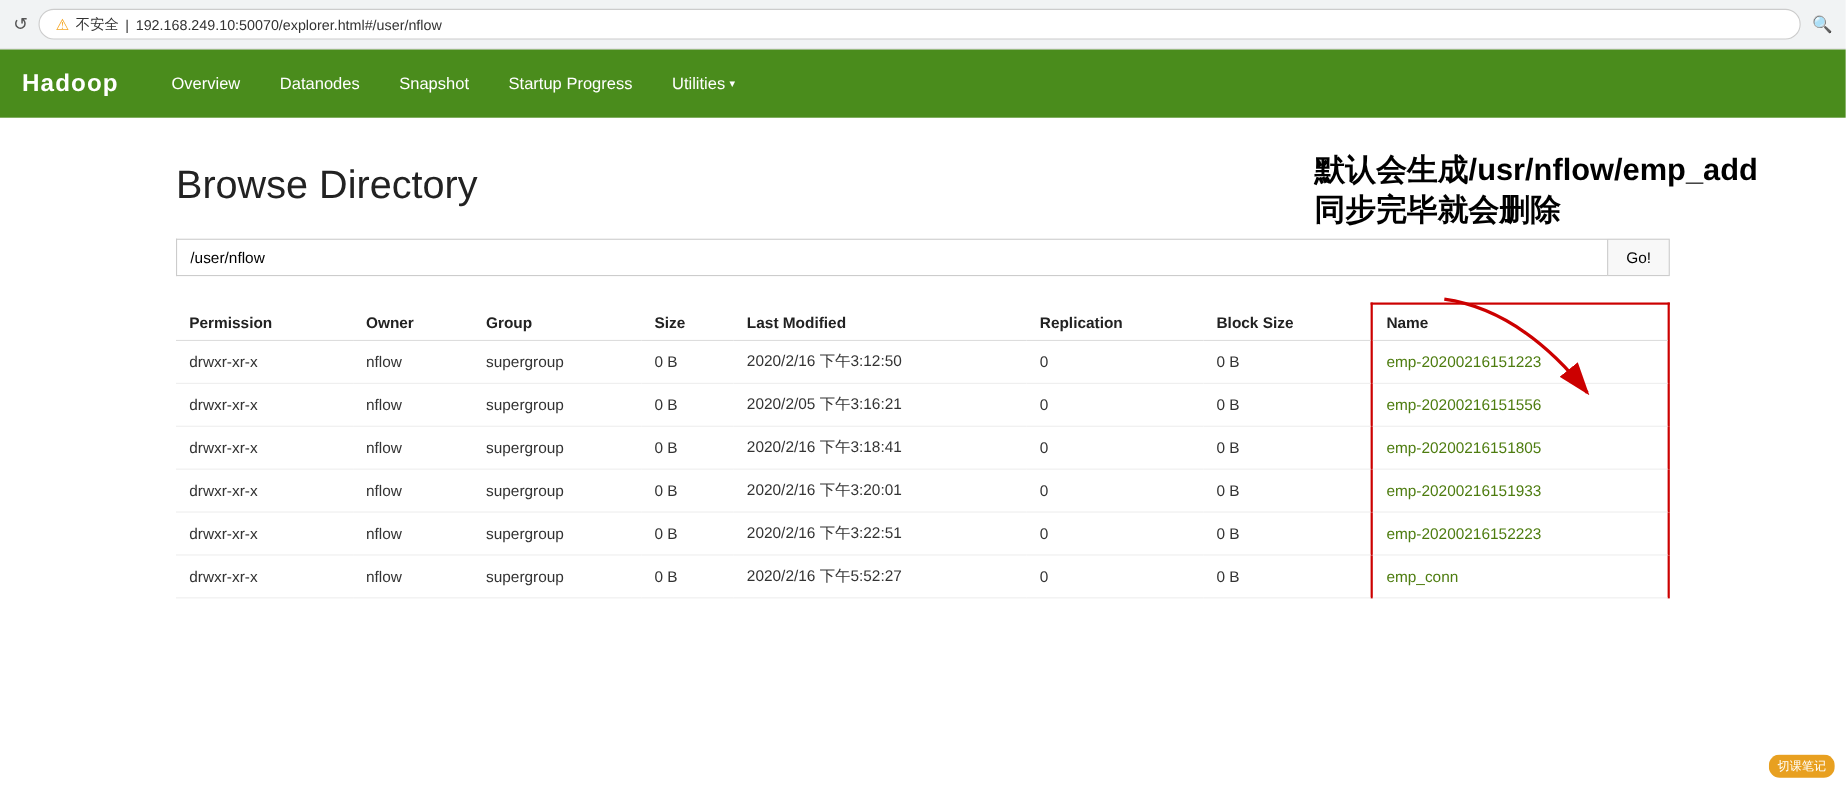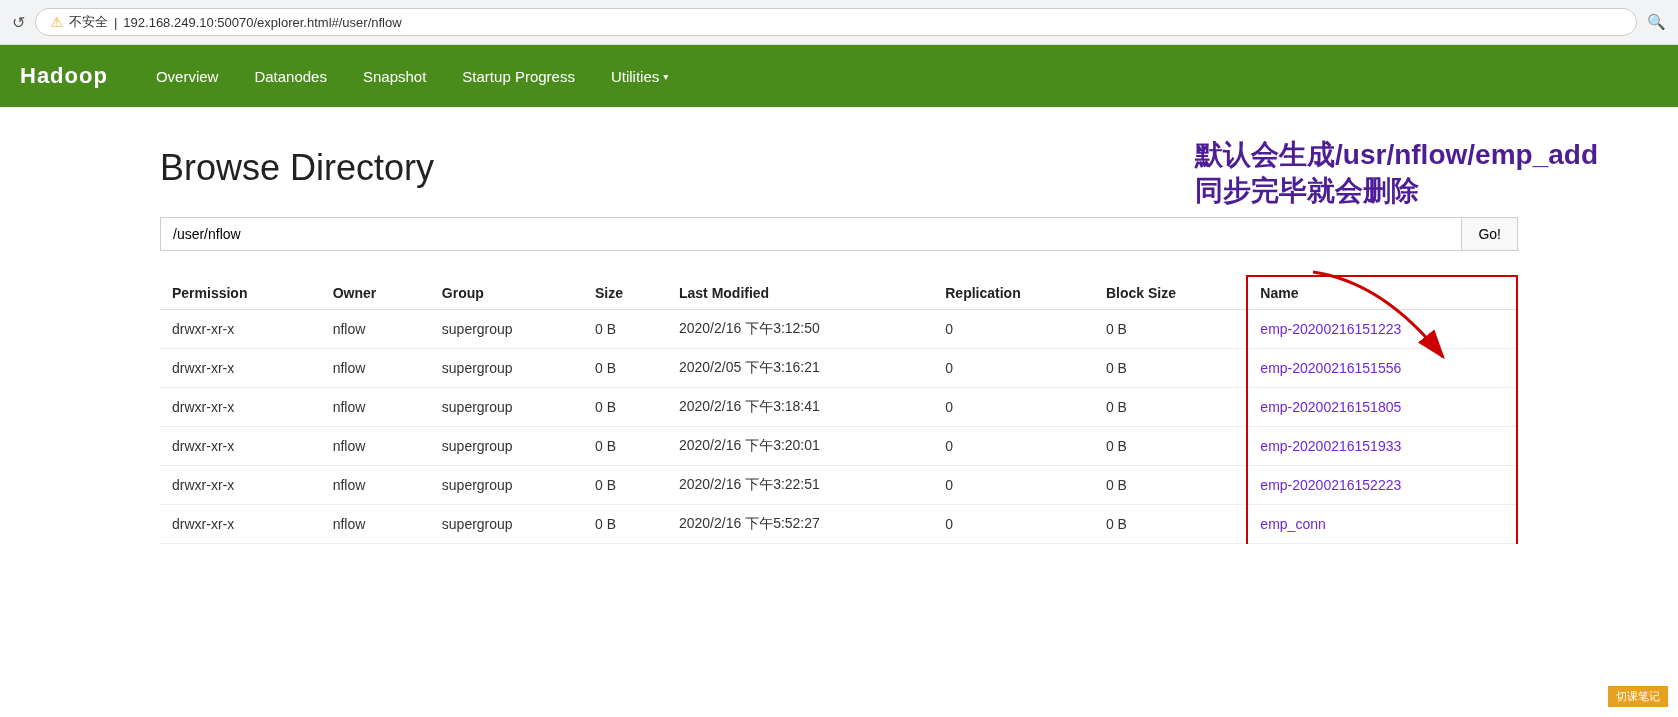--- a/index.html
+++ b/index.html
@@ -61,58 +61,58 @@
     .dir-table th {
       text-align: left; padding: 8px 12px;
       border-bottom: 1px solid #ddd; font-weight: bold;
       font-size: 14px; color: #222;
     }
     .dir-table td {
       padding: 10px 12px; border-bottom: 1px solid #eee;
       font-size: 14px; color: #333;
     }
     .dir-table tr:last-child td { border-bottom: 1px solid #eee; }
-    .dir-table .name-link { color: #6d28d9; text-decoration: none; }
+    .dir-table .name-link { color: #4d7c0f; text-decoration: none; }
 
     
     .name-col-header {
       border: 2px solid #cc0000;
       color: #222;
     }
     .name-col-cell {
       border-left: 2px solid #cc0000;
       border-right: 2px solid #cc0000;
     }
     .name-col-cell-last {
       border-left: 2px solid #cc0000;
       border-right: 2px solid #cc0000;
       border-bottom: 2px solid #cc0000;
     }
 
     
     .annotation {
       position: absolute;
       top: 30px; right: 80px;
-      color: #4c1d95;
+      color: #000000;
       font-size: 28px;
       font-weight: bold;
       line-height: 1.3;
       pointer-events: none;
     }
     .annotation-arrow {
       position: absolute;
       top: 155px; right: 215px;
       pointer-events: none;
     }
 
     
     .watermark {
       position: fixed; bottom: 10px; right: 10px;
       background: #e8a020; color: #fff;
-      font-size: 11px; padding: 3px 8px; border-radius: 0;
+      font-size: 11px; padding: 3px 8px; border-radius: 10px;
     }
   </style>
 </head>
 <body>
 
 <div class="browser-bar">
   <span class="refresh-icon">↺</span>
   <div class="url-bar">
     <span class="warning-icon">⚠</span>
     <span>不安全</span>

